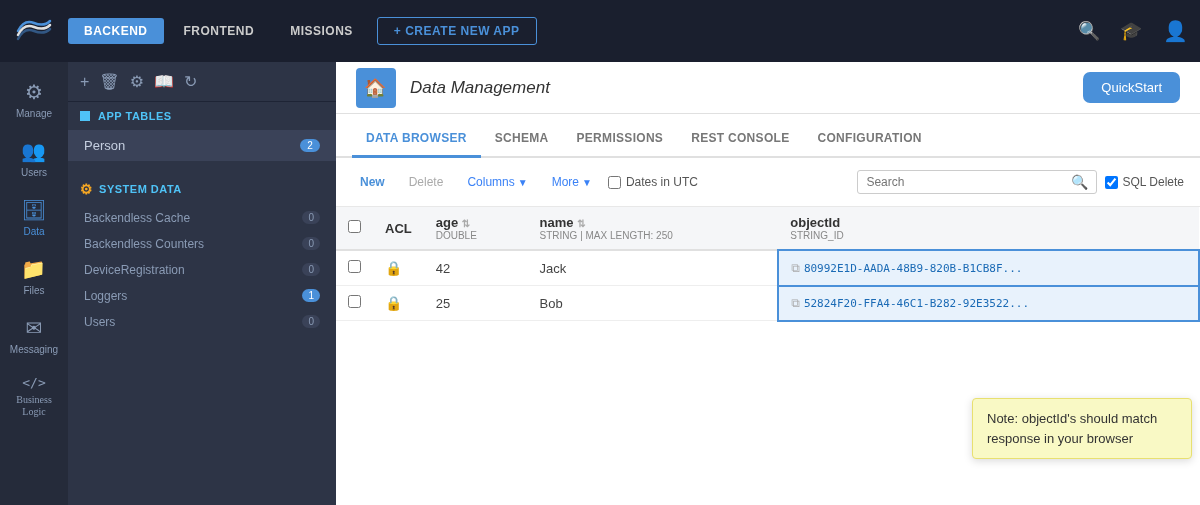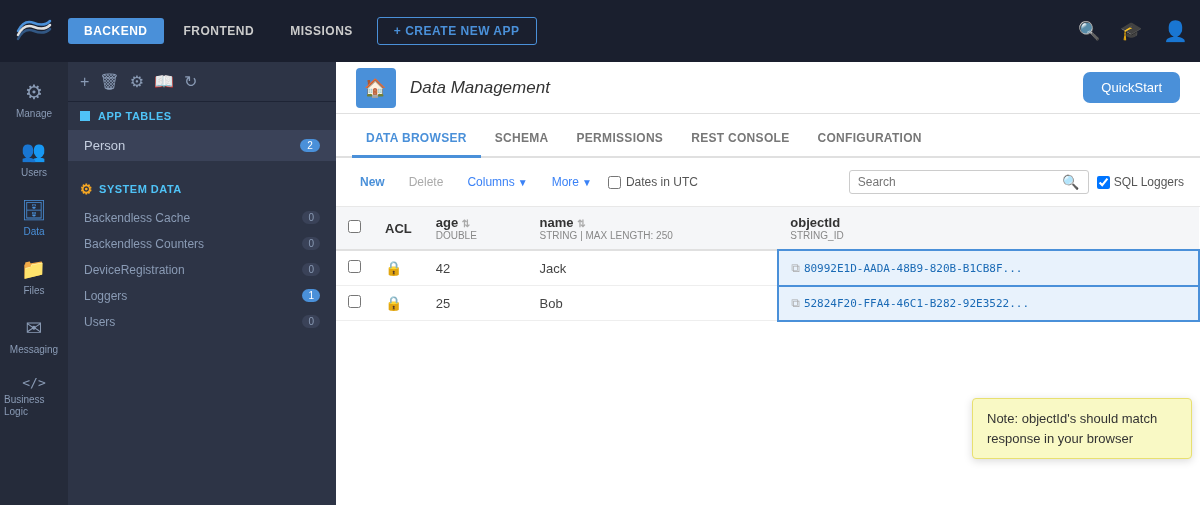--- a/index.html
+++ b/index.html
@@ -417,21 +417,21 @@
     <div class="sidebar-icon-item">
       <span class="icon-symbol">📁</span>
       <span class="icon-label">Files</span>
     </div>
     <div class="sidebar-icon-item">
       <span class="icon-symbol">✉</span>
       <span class="icon-label">Messaging</span>
     </div>
     <div class="sidebar-icon-item">
       <span class="icon-symbol" style="font-size:13px;font-family:monospace;">&lt;/&gt;</span>
-      <span class="icon-label" style="text-align:left;line-height:1.2;">Business Logic</span>
+      <span class="icon-label" style="text-align:center;line-height:1.2;font-family:Liberation Serif, serif;">Business Logic</span>
     </div>
   </aside>
 
   <div class="left-panel">
     <div class="left-panel-toolbar">
       <span class="tb-icon">+</span>
       <span class="tb-icon">🗑</span>
       <span class="tb-icon">⚙</span>
       <span class="tb-icon">📖</span>
       <span class="tb-icon">↻</span>
@@ -504,21 +504,21 @@
         <div class="dates-utc">
           <input type="checkbox" style="">
           <span>Dates in UTC</span>
         </div>
         <div class="search-box">
           <input type="text" placeholder="Search" style="">
           <span class="search-icon-btn">🔍</span>
         </div>
         <div class="sql-search">
           <input type="checkbox" checked="" style="">
-          <span>SQL Loggers</span>
+          <span>SQL Delete</span>
         </div>
       </div>
 
       <div class="data-table">
         <table>
           <thead>
             <tr>
               <th class="col-check"><input type="checkbox" style=""></th>
               <th class="col-acl"><span>ACL</span></th>
               <th>

